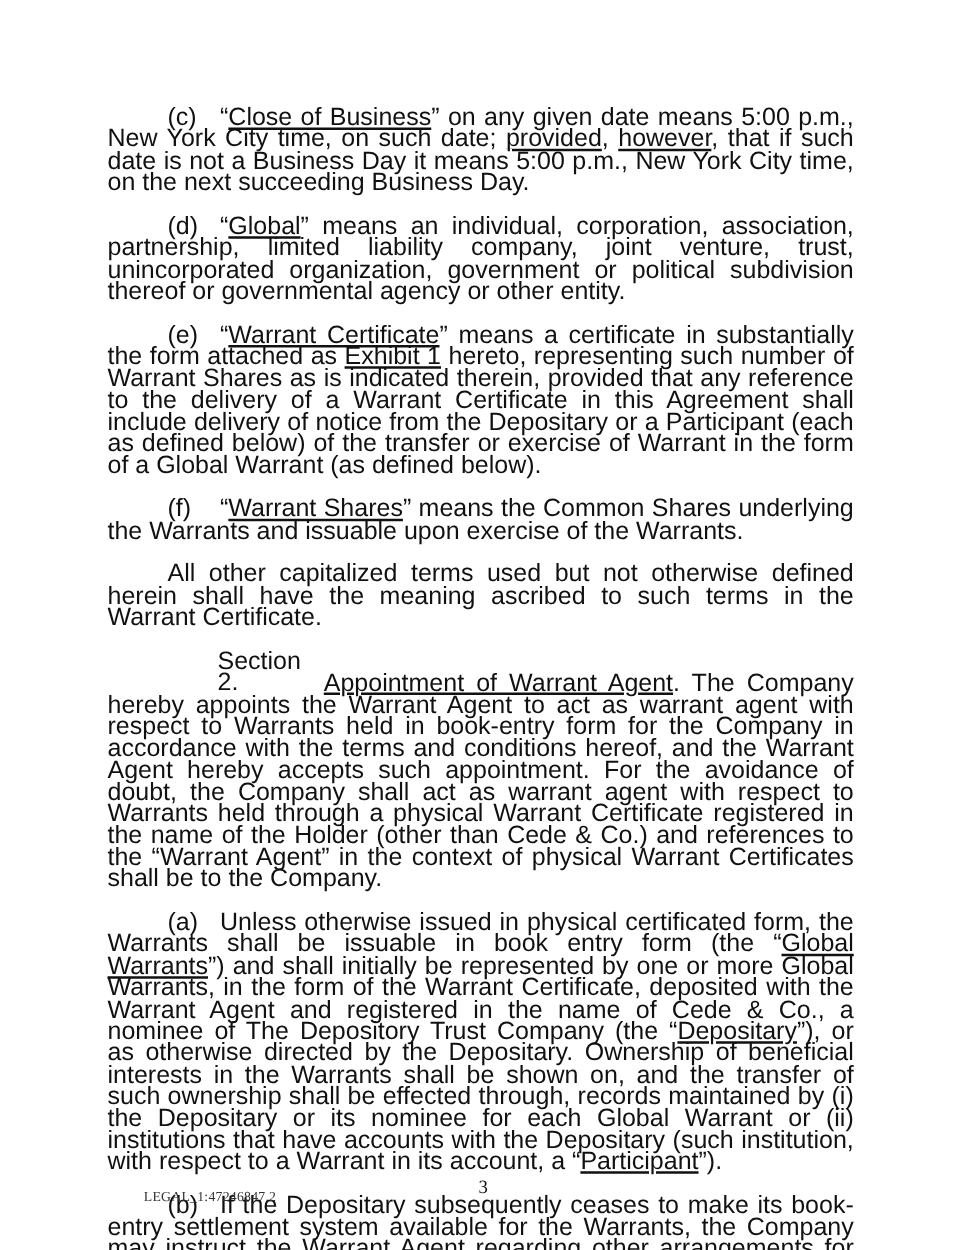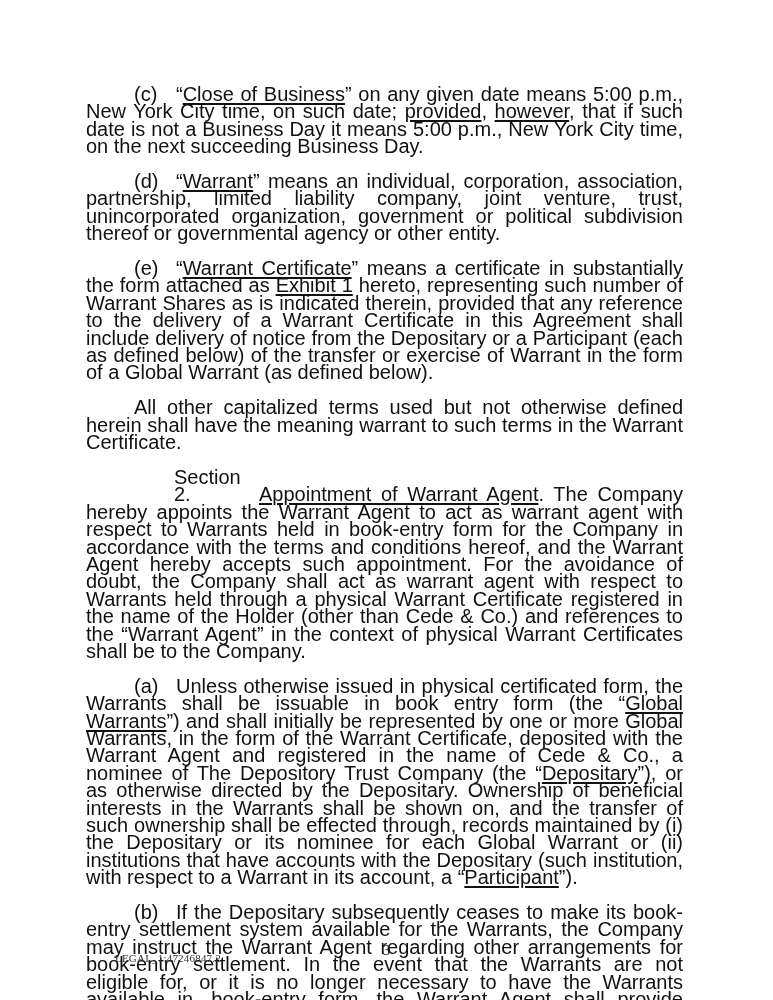--- a/index.html
+++ b/index.html
@@ -20,21 +20,22 @@
   .docid {
     position: absolute; left: 86px; top: 952px;
     font-family: "Liberation Serif", serif; font-size: 11px; color: #333; letter-spacing: 0.2px; margin-left: 29px;
   }
 </style>
 </head>
 <body>
 
 <div class="page" id="page">
     <p class="para"><span class="lbl">(c)</span><span>“</span><u>Close of Business</u><span>” on any given date means 5:00 p.m., New York City time, on such date; </span><u>provided</u><span>, </span><u>however</u><span>, that if such date is not a Business Day it means 5:00 p.m., New York City time, on the next succeeding Business Day.</span></p>
-    <p class="para"><span class="lbl">(d)</span><span>“</span><u>Warrant</u><span>” means an individual, corporation, association, partnership, limited liability company, joint venture, trust, unincorporated organization, government or political subdivision thereof or governmental agency or other entity.</span></p>
+    <p class="para"><span class="lbl">(d)</span><span>“</span><u>Global</u><span>” means an individual, corporation, association, partnership, limited liability company, joint venture, trust, unincorporated organization, government or political subdivision thereof or governmental agency or other entity.</span></p>
     <p class="para"><span class="lbl">(e)</span><span>“</span><u>Warrant Certificate</u><span>” means a certificate in substantially the form attached as </span><u>Exhibit 1</u><span> hereto, representing such number of Warrant Shares as is indicated therein, provided that any reference to the delivery of a Warrant Certificate in this Agreement shall include delivery of notice from the Depositary or a Participant (each as defined below) of the transfer or exercise of Warrant in the form of a Global Warrant (as defined below).</span></p>
-    <p class="para"><span>All other capitalized terms used but not otherwise defined herein shall have the meaning warrant to such terms in the Warrant Certificate.</span></p>
+    <p class="para"><span class="lbl">(f)</span><span>“</span><u>Warrant Shares</u><span>” means the Common Shares underlying the Warrants and issuable upon exercise of the Warrants.</span></p>
+    <p class="para"><span>All other capitalized terms used but not otherwise defined herein shall have the meaning ascribed to such terms in the Warrant Certificate.</span></p>
     <p class="para"><span class="seclbl">Section 2.</span><u>Appointment of Warrant Agent</u><span>. The Company hereby appoints the Warrant Agent to act as warrant agent with respect to Warrants held in book-entry form for the Company in accordance with the terms and conditions hereof, and the Warrant Agent hereby accepts such appointment. For the avoidance of doubt, the Company shall act as warrant agent with respect to Warrants held through a physical Warrant Certificate registered in the name of the Holder (other than Cede &amp; Co.) and references to the “Warrant Agent” in the context of physical Warrant Certificates shall be to the Company.</span></p>
     <p class="para"><span class="lbl">(a)</span><span>Unless otherwise issued in physical certificated form, the Warrants shall be issuable in book entry form (the “</span><u>Global Warrants</u><span>”) and shall initially be represented by one or more Global Warrants, in the form of the Warrant Certificate, deposited with the Warrant Agent and registered in the name of Cede &amp; Co., a nominee of The Depository Trust Company (the “</span><u>Depositary</u><span>”), or as otherwise directed by the Depositary. Ownership of beneficial interests in the Warrants shall be shown on, and the transfer of such ownership shall be effected through, records maintained by (i) the Depositary or its nominee for each Global Warrant or (ii) institutions that have accounts with the Depositary (such institution, with respect to a Warrant in its account, a “</span><u>Participant</u><span>”).</span></p>
     <p class="para"><span class="lbl">(b)</span><span>If the Depositary subsequently ceases to make its book-entry settlement system available for the Warrants, the Company may instruct the Warrant Agent regarding other arrangements for book-entry settlement. In the event that the Warrants are not eligible for, or it is no longer necessary to have the Warrants available in, book-entry form, the Warrant Agent shall provide written instructions to the Depositary to deliver to the Warrant Agent for cancellation</span></p>
   </div>
 <div class="pageno">3</div>
 <div class="docid">LEGAL_1:47246847.2</div>
 
 </body></html>

